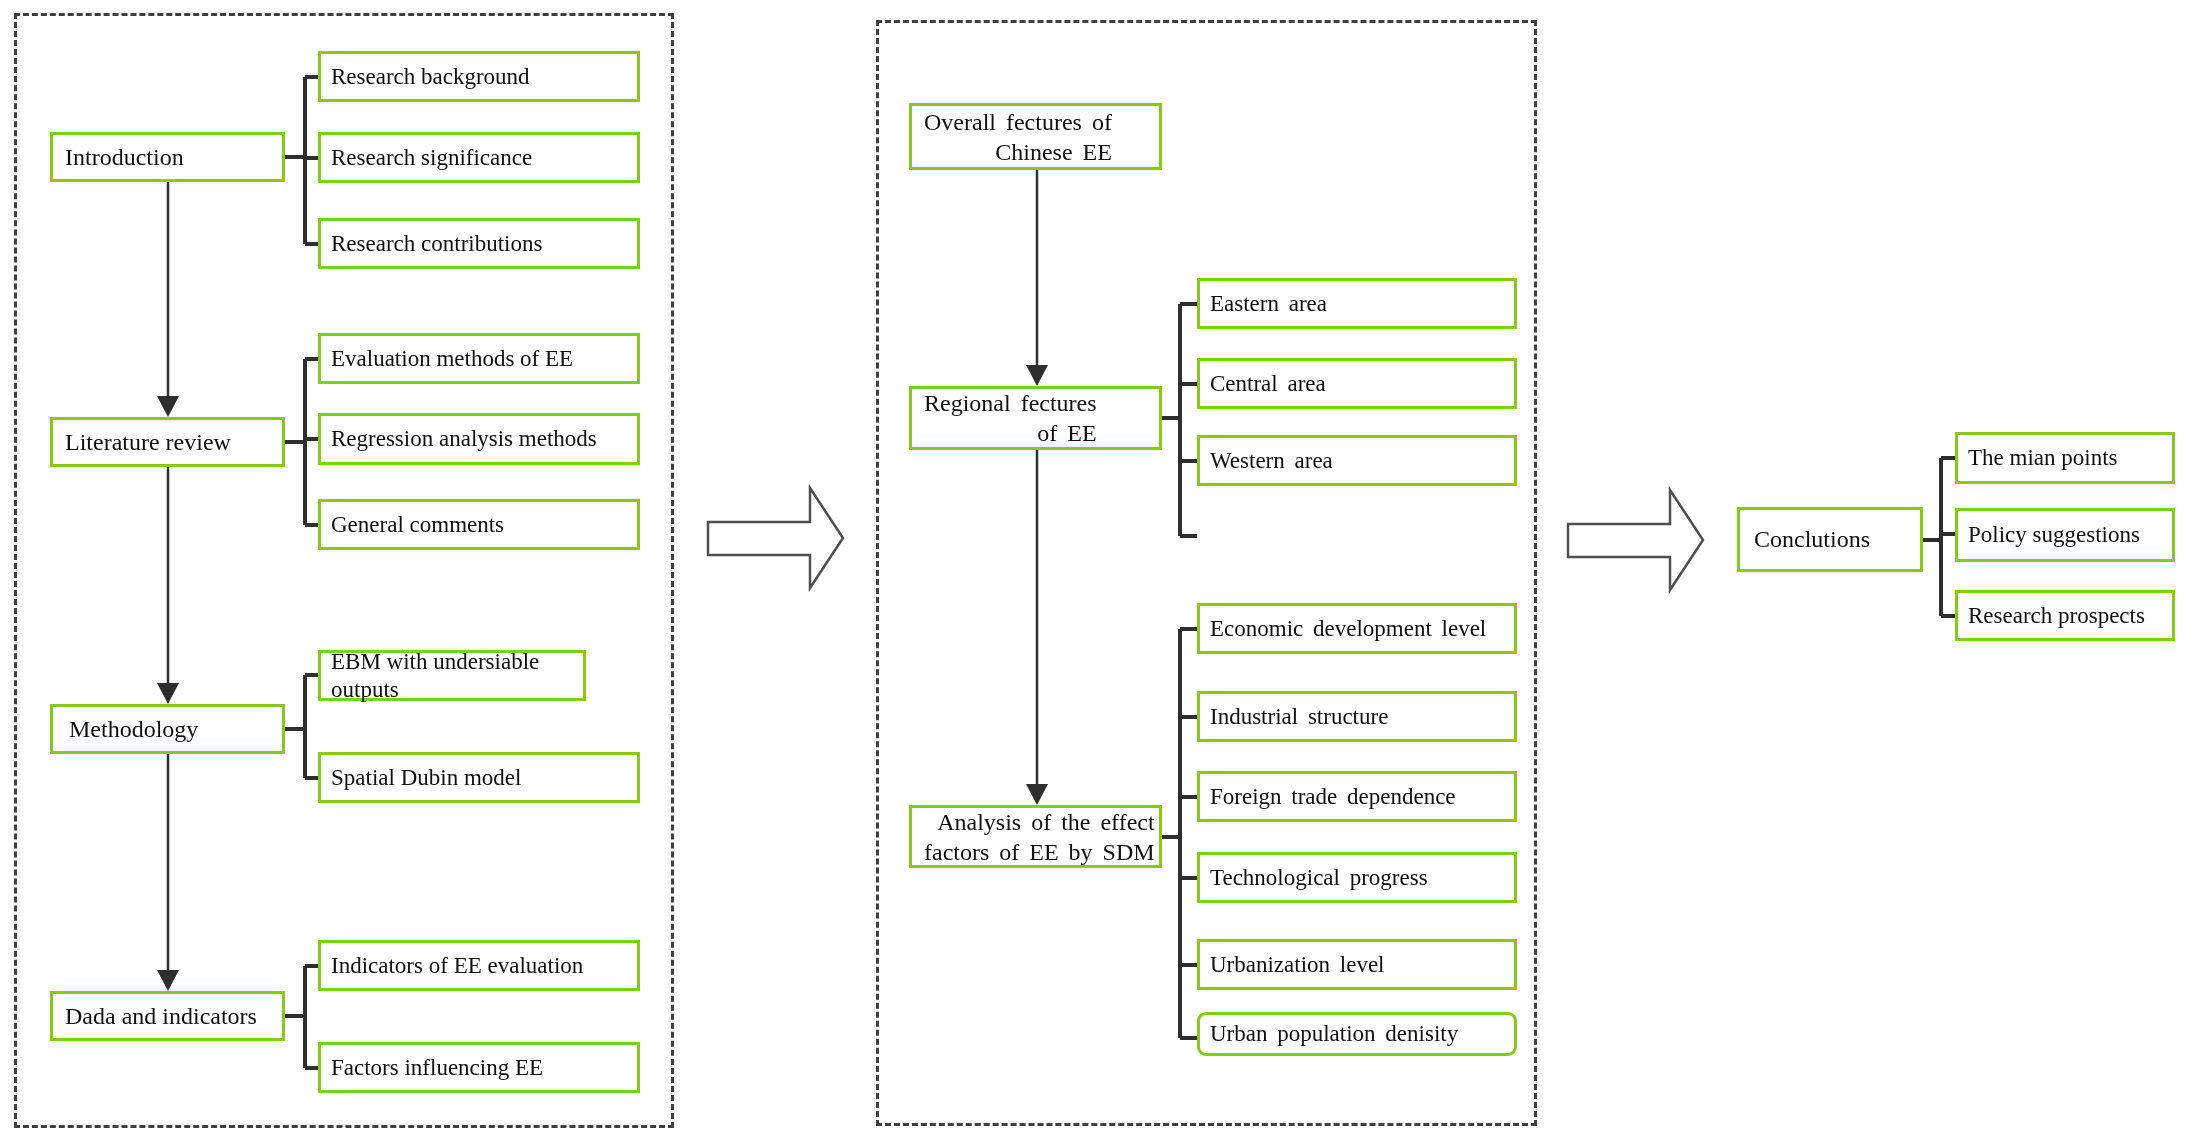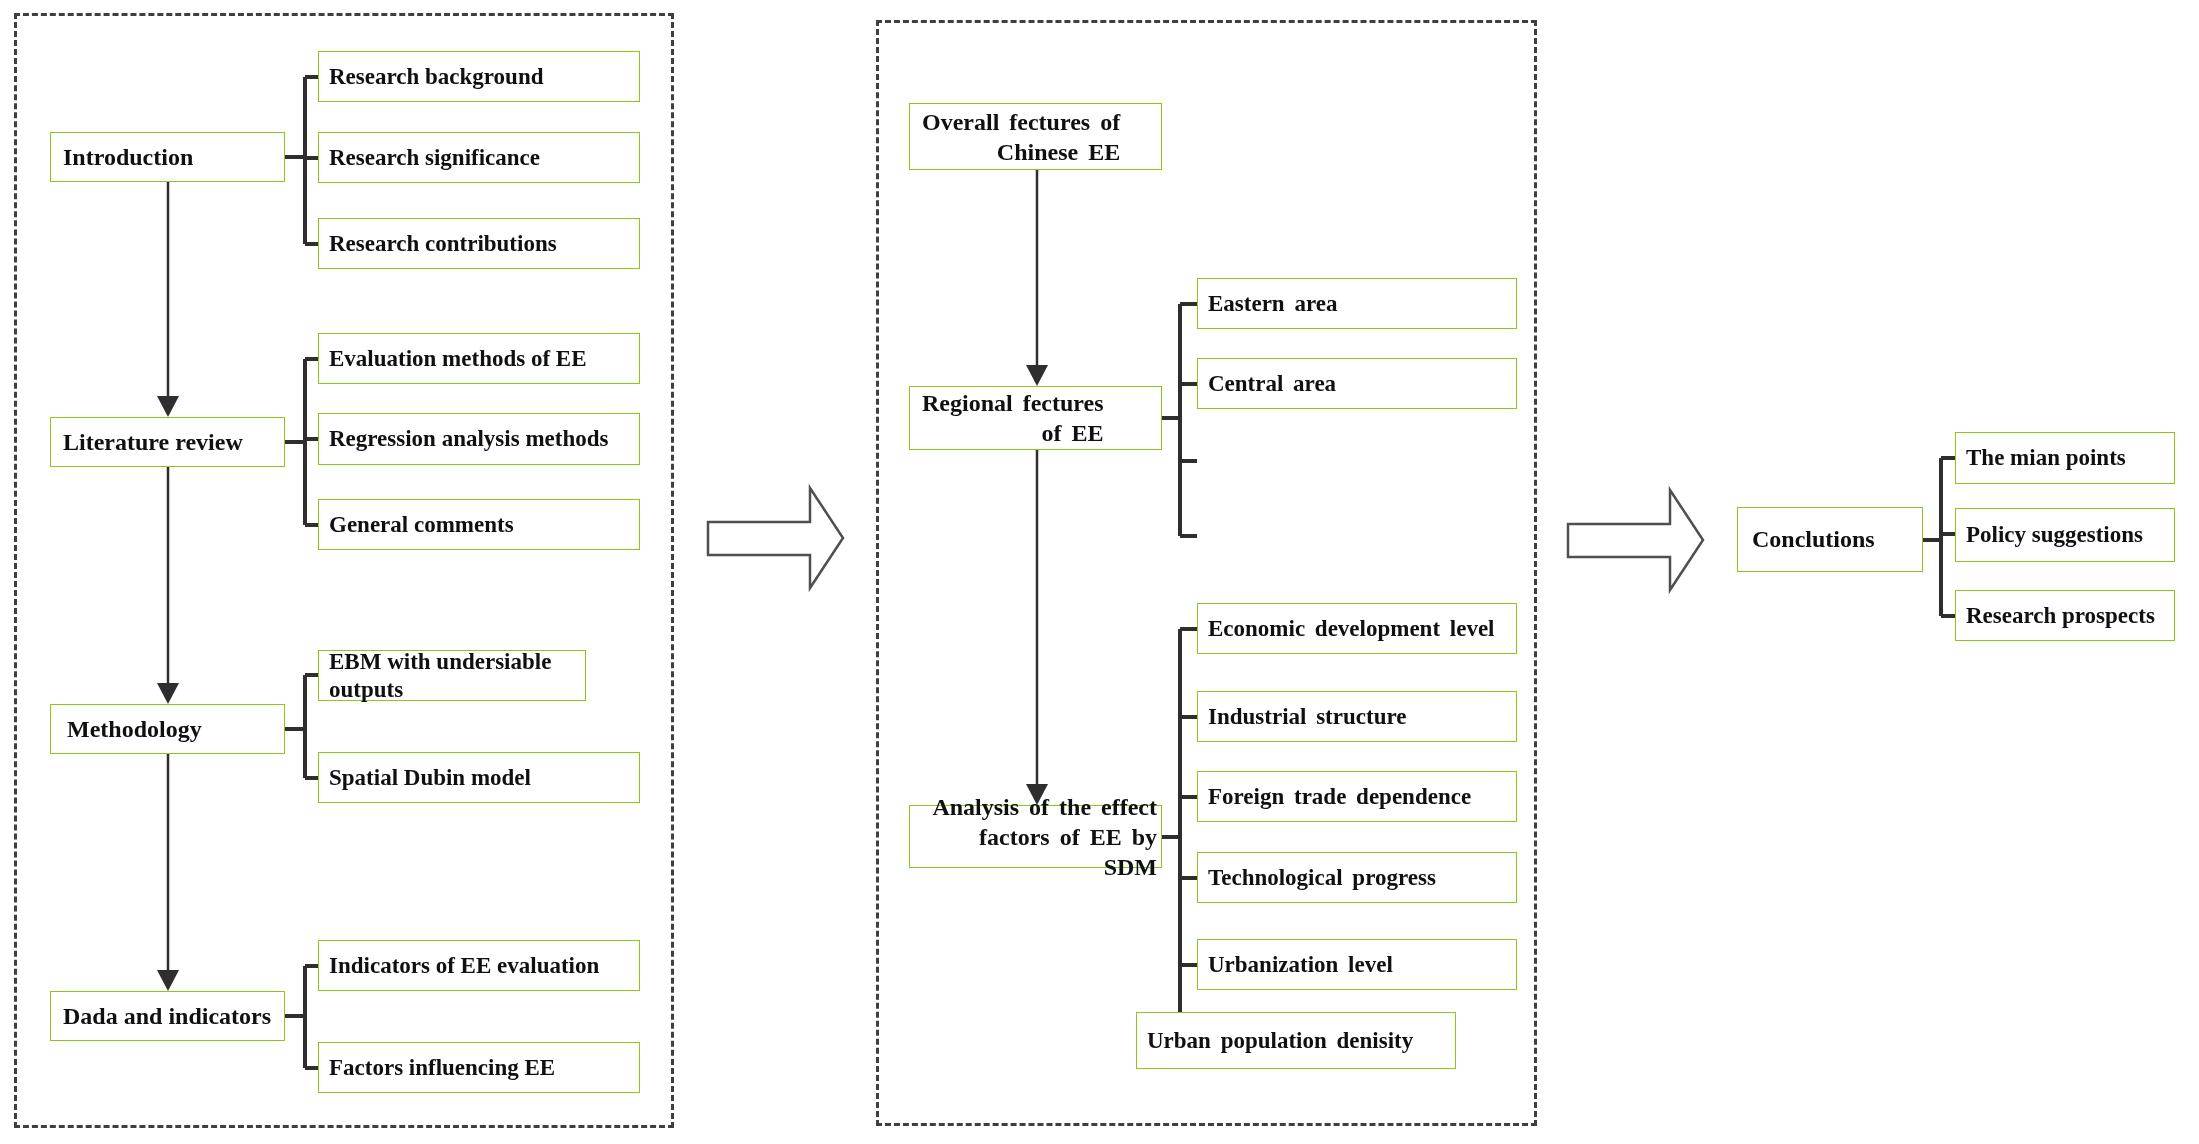--- a/index.html
+++ b/index.html
@@ -3,23 +3,23 @@
 <meta charset="utf-8">
 <style>
   html,body{margin:0;padding:0;background:#ffffff;}
   #canvas{
     position:relative;width:2199px;height:1144px;background:#ffffff;overflow:hidden;
     font-family:"Liberation Serif","DejaVu Serif",serif;
   }
   .panel{position:absolute;border:3px dashed #3f3f3f;box-sizing:border-box;background:transparent;}
   #connector-layer{position:absolute;left:0;top:0;z-index:1;}
   .box{
-    position:absolute;z-index:2;background:#ffffff;border:1px solid #84cc16;
+    position:absolute;z-index:2;background:#ffffff;border:3px solid #84cc16;
     box-sizing:border-box;display:flex;align-items:center;
-    font-weight:bold;color:#101010;white-space:pre-line;line-height:1.18;
+    font-weight:normal;color:#101010;white-space:pre-line;line-height:1.18;
   }
   .main{font-size:24px;padding-left:12px;padding-right:4px;}
   .sub{font-size:23px;padding-left:10px;padding-right:4px;}
   .mid{word-spacing:4px;}
   .two-line{line-height:30px;text-align:right;}
   .rsub{font-size:23px;padding-left:10px;padding-right:8px;}
 </style>
 </head>
 <body>
 
@@ -86,28 +86,29 @@
   <div class="box sub" style="left:318px;top:940px;width:322px;height:51px;">Indicators of EE evaluation</div>
   <div class="box sub" style="left:318px;top:1042px;width:322px;height:51px;">Factors influencing EE</div>
 
   <div class="box main mid two-line" style="left:909px;top:103px;width:253px;height:67px;">Overall fectures of
 Chinese EE</div>
 
   <div class="box main mid two-line" style="left:909px;top:386px;width:253px;height:64px;">Regional fectures
 of EE</div>
   <div class="box sub mid" style="left:1197px;top:278px;width:320px;height:51px;">Eastern area</div>
   <div class="box sub mid" style="left:1197px;top:358px;width:320px;height:51px;">Central area</div>
+  <div class="box sub mid" style="left:1197px;top:435px;width:320px;height:51px;">Western area</div>
 
   <div class="box main mid two-line" style="left:909px;top:805px;width:253px;height:63px;">Analysis of the effect
 factors of EE by SDM</div>
   <div class="box sub mid" style="left:1197px;top:603px;width:320px;height:51px;">Economic development level</div>
   <div class="box sub mid" style="left:1197px;top:691px;width:320px;height:51px;">Industrial structure</div>
   <div class="box sub mid" style="left:1197px;top:771px;width:320px;height:51px;">Foreign trade dependence</div>
   <div class="box sub mid" style="left:1197px;top:852px;width:320px;height:51px;">Technological progress</div>
   <div class="box sub mid" style="left:1197px;top:939px;width:320px;height:51px;">Urbanization level</div>
-  <div class="box sub mid" style="left:1136px;top:1012px;width:320px;height:57px;">Urban population denisity</div>
+  <div class="box sub mid" style="left:1197px;top:1012px;width:320px;height:44px;border-radius:9px;">Urban population denisity</div>
 
   <div class="box main" style="left:1737px;top:507px;width:186px;height:65px;padding-left:14px;">Conclutions</div>
   <div class="box rsub" style="left:1955px;top:432px;width:220px;height:52px;">The mian points</div>
   <div class="box rsub" style="left:1955px;top:508px;width:220px;height:54px;">Policy suggestions</div>
   <div class="box rsub" style="left:1955px;top:590px;width:220px;height:51px;">Research prospects</div>
 
 </div>
 
 </body></html>

